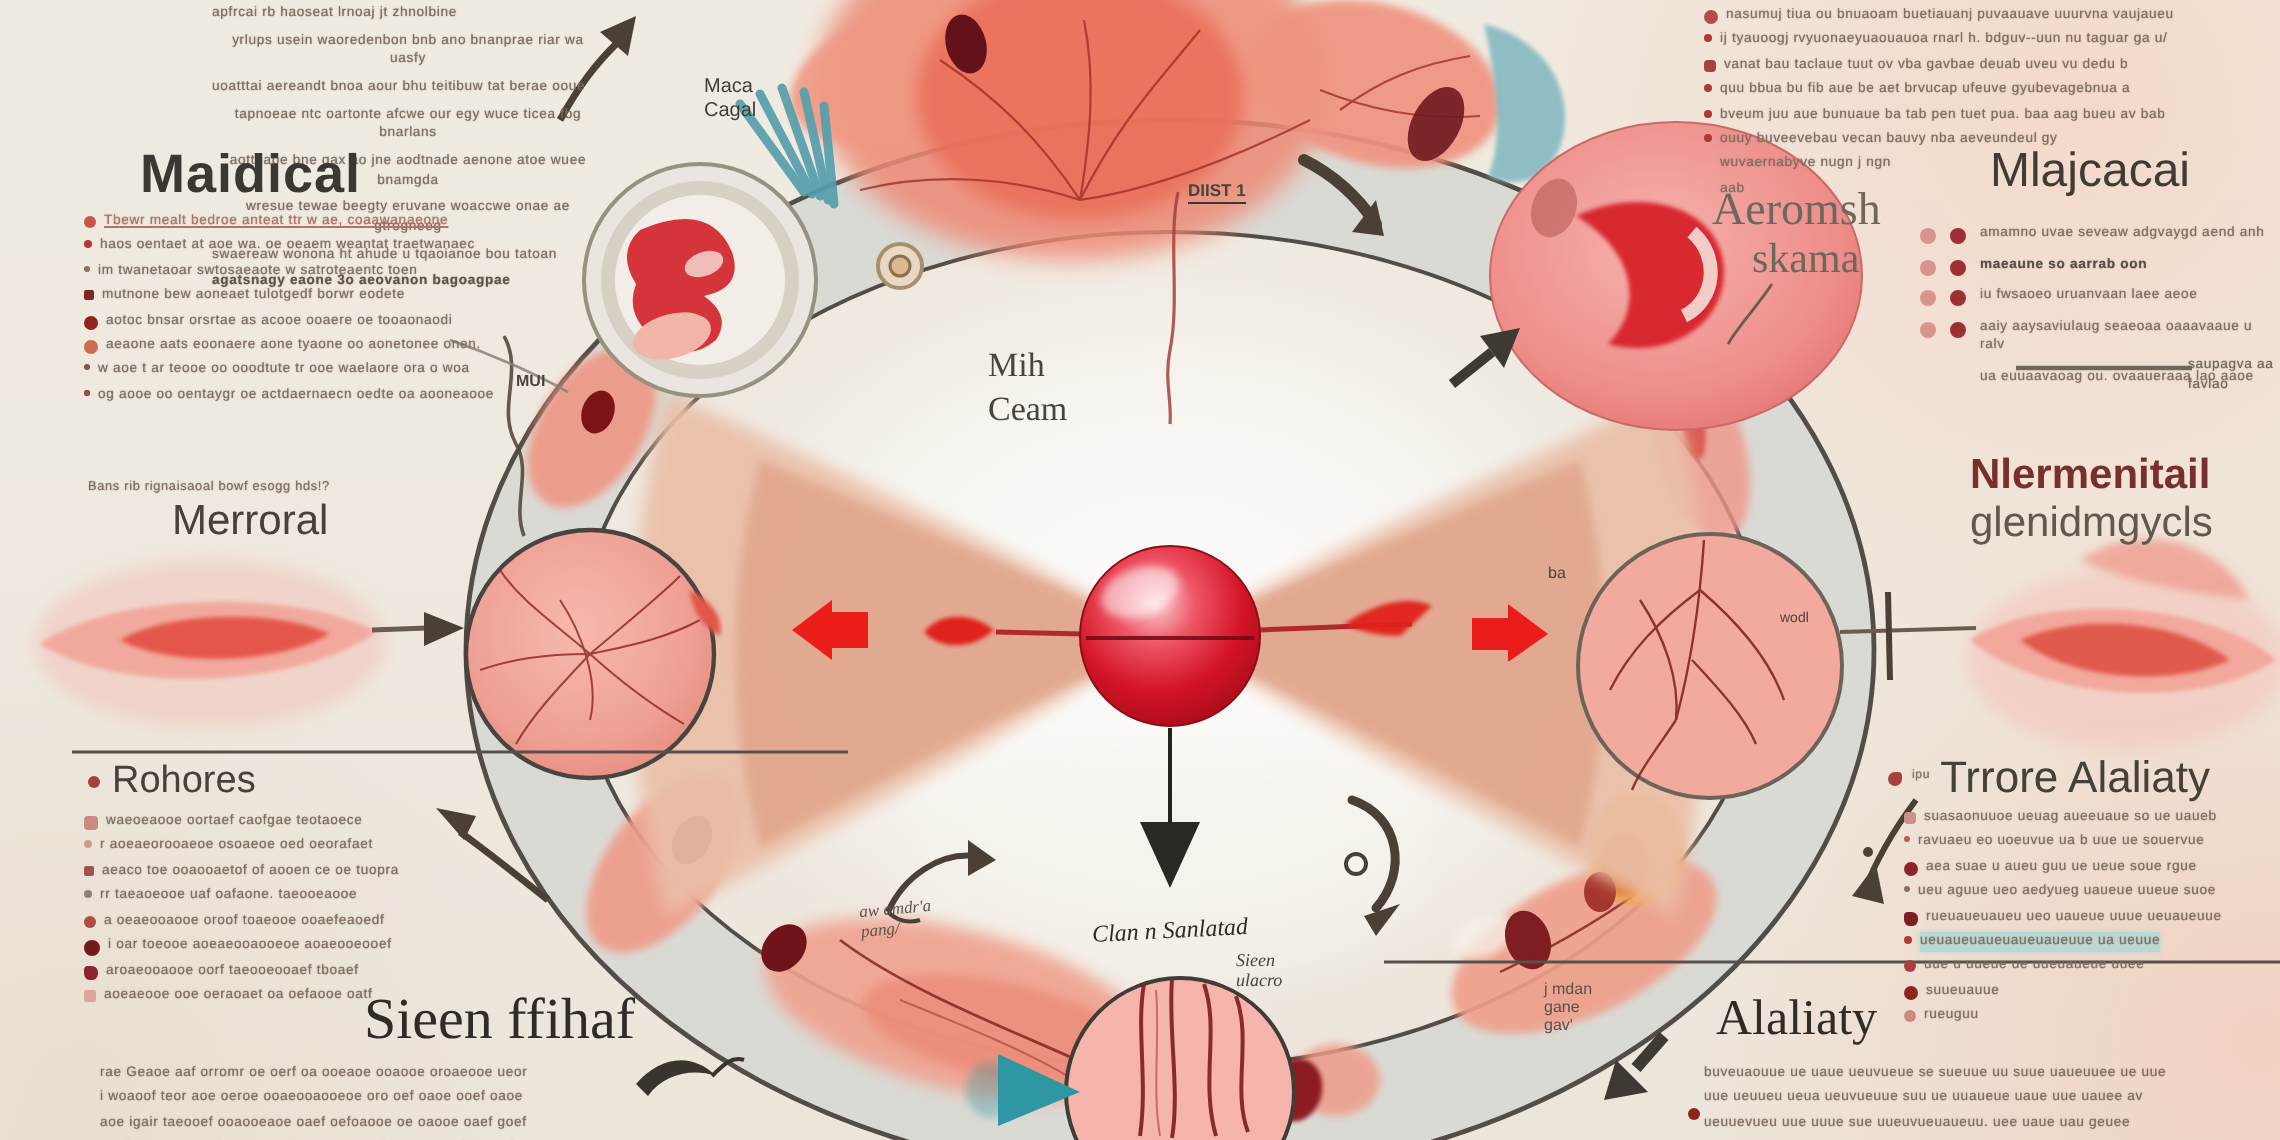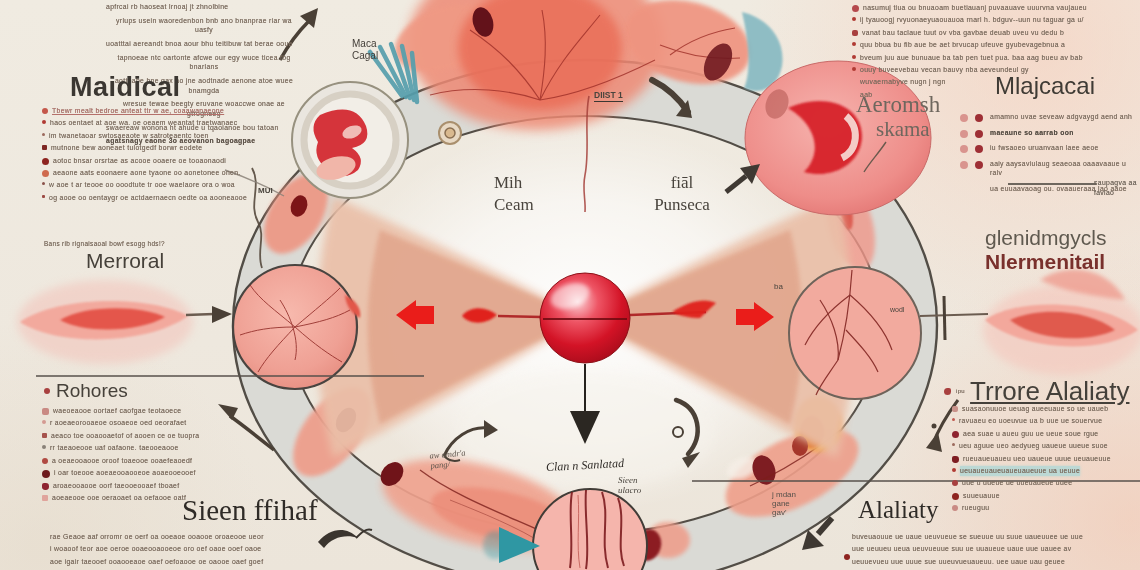--- a/index.html
+++ b/index.html
@@ -509,28 +509,28 @@
         <span class="dot d1"></span>
         <span class="tx">ua euuaavaoag ou. ovaaueraaa lao aaoe</span>
       </div>
     </div>
 <div class="tblock tiny" style="left:1094px;top:178px;width:46px;color:#6e675e;">saupagva aa favlao</div>
 
 <div class="tblock seriflbl" style="left:856px;top:92px;font-size:23px;color:#6e675e;">Aeromsh</div>
 <div class="tblock seriflbl" style="left:876px;top:117px;font-size:21px;color:#6e675e;">skama</div>
 
 <div class="tblock" style="left:985px;top:226px;">
+  <div class="h-sans" style="font-size:21px;font-weight:bold;color:#79302c;">Nlermenitail</div>
   <div class="h-sans" style="font-size:21px;color:#5f594f;">glenidmgycls</div>
-  <div class="h-sans" style="font-size:21px;font-weight:bold;color:#79302c;">Nlermenitail</div>
 </div>
 
 <div class="tblock" style="left:944px;top:376px;display:flex;align-items:center;gap:5px;">
   <span style="width:7px;height:7px;border-radius:50% 2px 50% 50%;background:#a8403f;"></span>
   <span class="tiny" style="font-size:6px;">ipu</span>
-  <h2 class="h-sans" style="font-size:26px;color:#44403a;text-decoration:underline;">Trrore Alaliaty</h2>
+  <h2 class="h-sans" style="font-size:22px;color:#44403a;">Trrore Alaliaty</h2>
 </div>
 <div class="tblock tiny list list-t" style="left:952px;top:404px;width:190px;">
       <div class="li">
         <span class="dot d0"></span>
         <span class="tx">suasaonuuoe ueuag aueeuaue so ue uaueb</span>
       </div>
       <div class="li">
         <span class="dot d0"></span>
         <span class="tx">ravuaeu eo uoeuvue ua b uue ue souervue</span>
       </div>
@@ -577,24 +577,20 @@
       </div>
       <div class="li">
         <span class="tx">uaue uuue ueuuee u uu ueuaueuueuu ueu uue uueuee</span>
       </div>
     </div>
 <span class="tblock" style="left:844px;top:554px;width:6px;height:6px;border-radius:50%;background:#8e2420;"></span>
 
 <div class="lbl seriflbl" style="left:478px;top:172px;font-size:17px;line-height:22px;margin-left:16px;">
   <div>Mih</div>
   <div>Ceam</div>
-</div>
-<div class="lbl seriflbl" style="left:640px;top:172px;width:84px;text-align:center;font-size:17px;line-height:22px;">
-  <div>fiāl</div>
-  <div>Punseca</div>
 </div>
 <div class="lbl" style="left:352px;top:38px;font-size:10px;font-weight:normal;line-height:12px;color:#413c36;">
   <div>Maca</div>
   <div>Cagal</div>
 </div>
 <div class="lbl" style="left:258px;top:186px;font-size:8px;font-weight:bold;">MUI</div>
 <div class="lbl" style="left:594px;top:90px;font-size:8.5px;font-weight:bold;border-bottom:1.5px solid #3b3732;padding-bottom:1px;">DIIST 1</div>
 <div class="lbl" style="left:774px;top:282px;font-size:8px;">ba</div>
 <div class="lbl" style="left:890px;top:306px;font-size:7px;">wodl</div>
 <div class="lbl seriflbl" style="left:546px;top:458px;font-size:12px;font-style:italic;transform:rotate(-3deg);color:#2e2a26;">Clan n Sanlatad</div>

